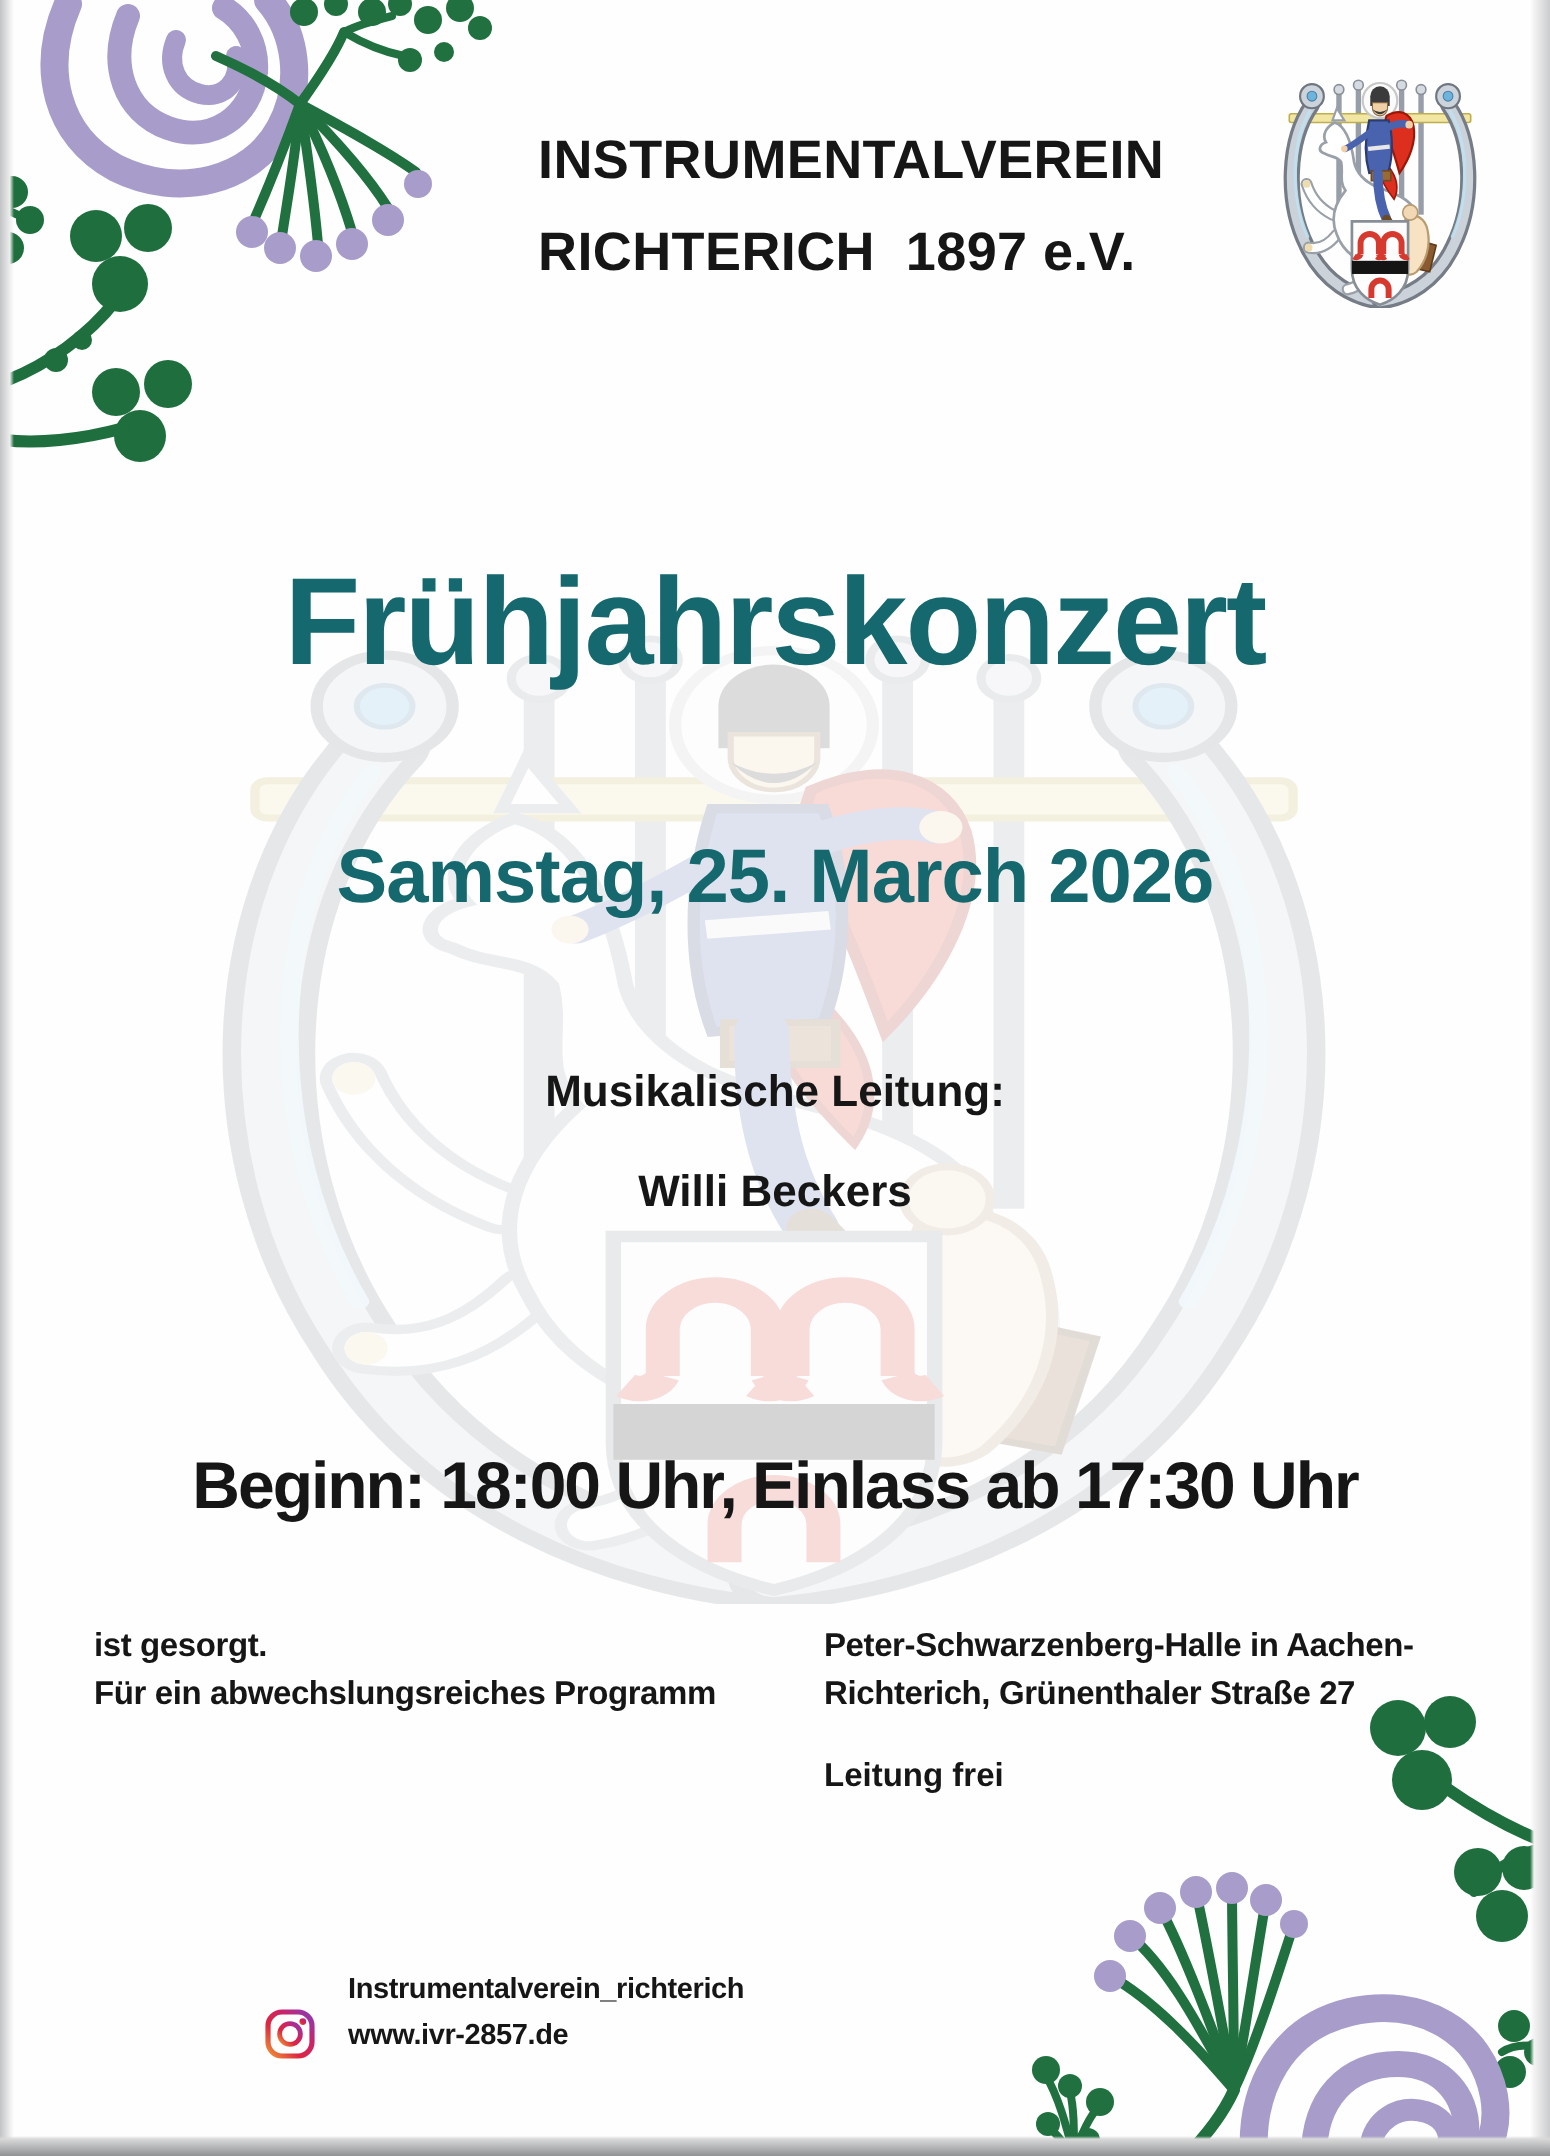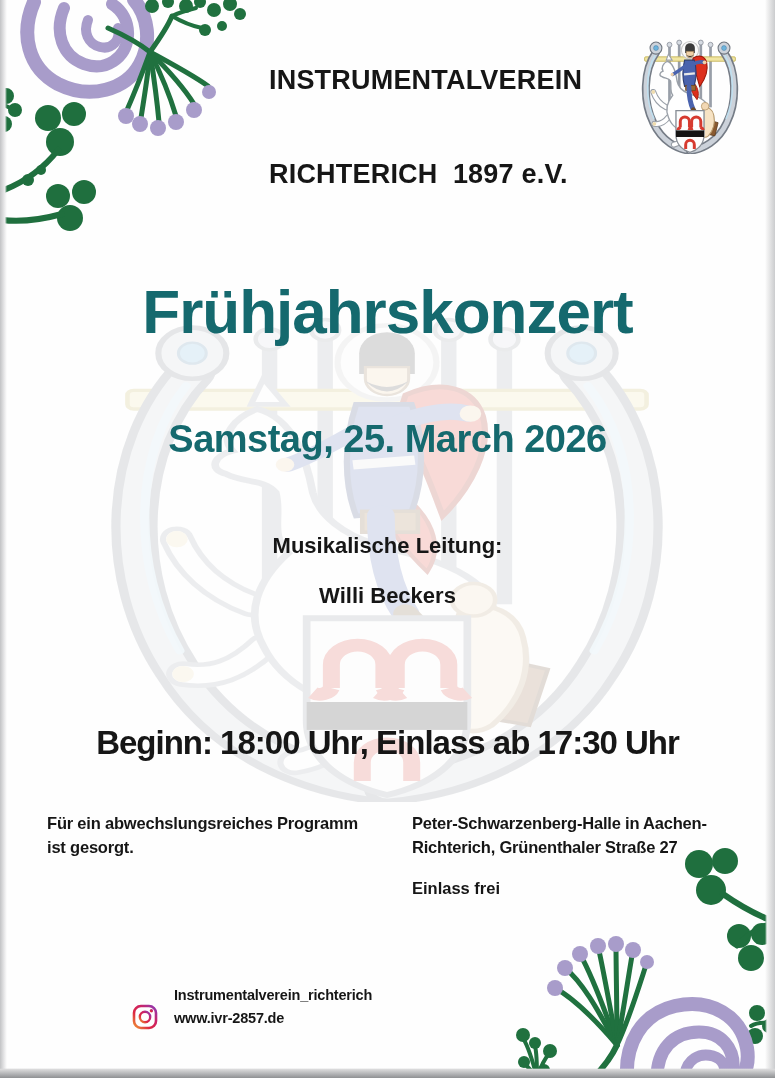--- a/index.html
+++ b/index.html
@@ -17,21 +17,21 @@
 
   .floral-tl{position:absolute;left:0;top:0;width:260px;height:250px;z-index:1;}
   .floral-br{position:absolute;left:485px;top:828px;width:290px;height:250px;z-index:1;}
 
   .watermark{position:absolute;left:78px;top:302px;width:618px;height:500px;opacity:0.17;z-index:0;}
   .logo{position:absolute;left:636px;top:36px;width:108px;height:118px;z-index:2;}
 
   .txt{position:absolute;z-index:3;color:#161616;font-weight:700;}
   .center{left:0;width:775px;text-align:center;}
   .club-name{left:269px;top:57px;font-size:27px;line-height:46px;letter-spacing:0.2px;}
-  .ws-pre{white-space:pre;margin-top:48px;}
+  .ws-pre{white-space:pre;}
   .title{top:240px;font-size:62px;letter-spacing:-1px;color:#15696e;margin-top:36px;}
   .date{top:418px;font-size:38px;letter-spacing:-0.5px;color:#15696e;}
   .leitung{top:533px;font-size:22px;}
   .director{top:583px;font-size:22px;}
   .beginn{top:724px;font-size:33px;letter-spacing:-1px;}
   .col{font-size:16.5px;line-height:23.5px;letter-spacing:-0.2px;}
   .col-left{left:47px;top:812px;}
   .col-right{left:412px;top:812px;}
   .admission{left:412px;top:879px;font-size:16.5px;}
   .insta{position:absolute;left:132px;top:984px;z-index:3;display:flex;align-items:flex-end;gap:16px;}
@@ -263,28 +263,28 @@
       <use href="#ivr-crest"></use>
     </svg>
 
   <div class="txt center title">Frühjahrskonzert</div>
   <div class="txt center date">Samstag, 25. March 2026</div>
   <div class="txt center leitung">Musikalische Leitung:</div>
   <div class="txt center director">Willi Beckers</div>
   <div class="txt center beginn">Beginn: 18:00 Uhr, Einlass ab 17:30 Uhr</div>
 
   <div class="txt col col-left">
+    <div>ist gesorgt.</div>
     <div>Für ein abwechslungsreiches Programm</div>
-    <div>ist gesorgt.</div>
   </div>
   <div class="txt col col-right">
     <div>Peter-Schwarzenberg-Halle in Aachen-</div>
     <div>Richterich, Grünenthaler Straße 27</div>
   </div>
-  <div class="txt admission">Einlass frei</div>
+  <div class="txt admission">Leitung frei</div>
 
   <div class="insta">
     <svg class="insta-icon" viewBox="0 0 26 26">
       <defs>
         <linearGradient id="igg" x1="0" y1="1" x2="1" y2="0">
           <stop offset="0" stop-color="#f09433"></stop>
           <stop offset="0.35" stop-color="#dc2743"></stop>
           <stop offset="0.65" stop-color="#cc2366"></stop>
           <stop offset="1" stop-color="#8a3ab9"></stop>
         </linearGradient>

